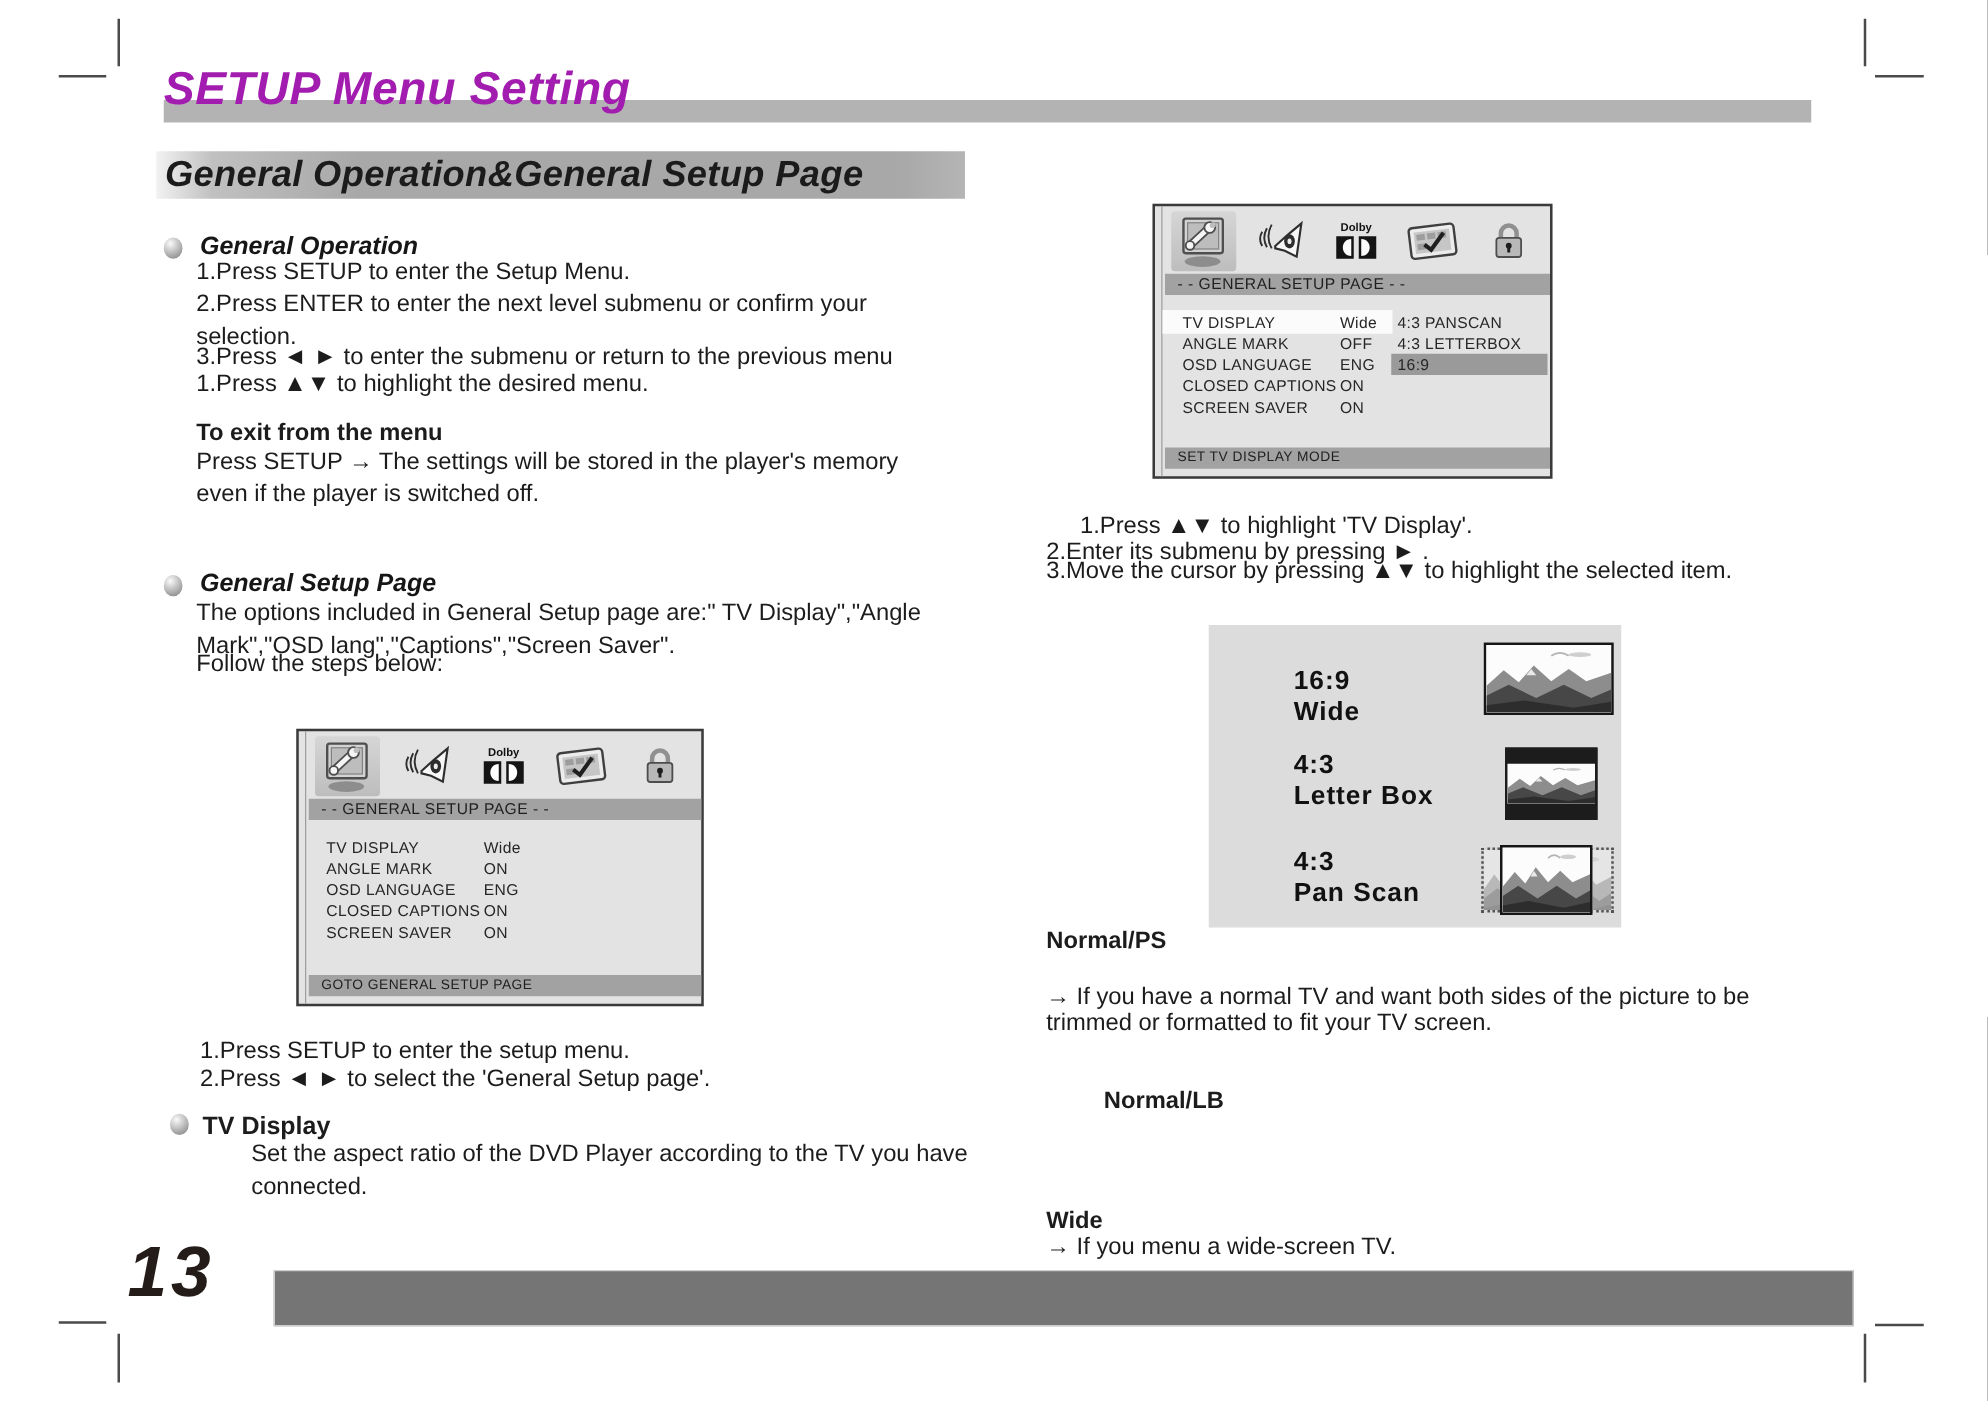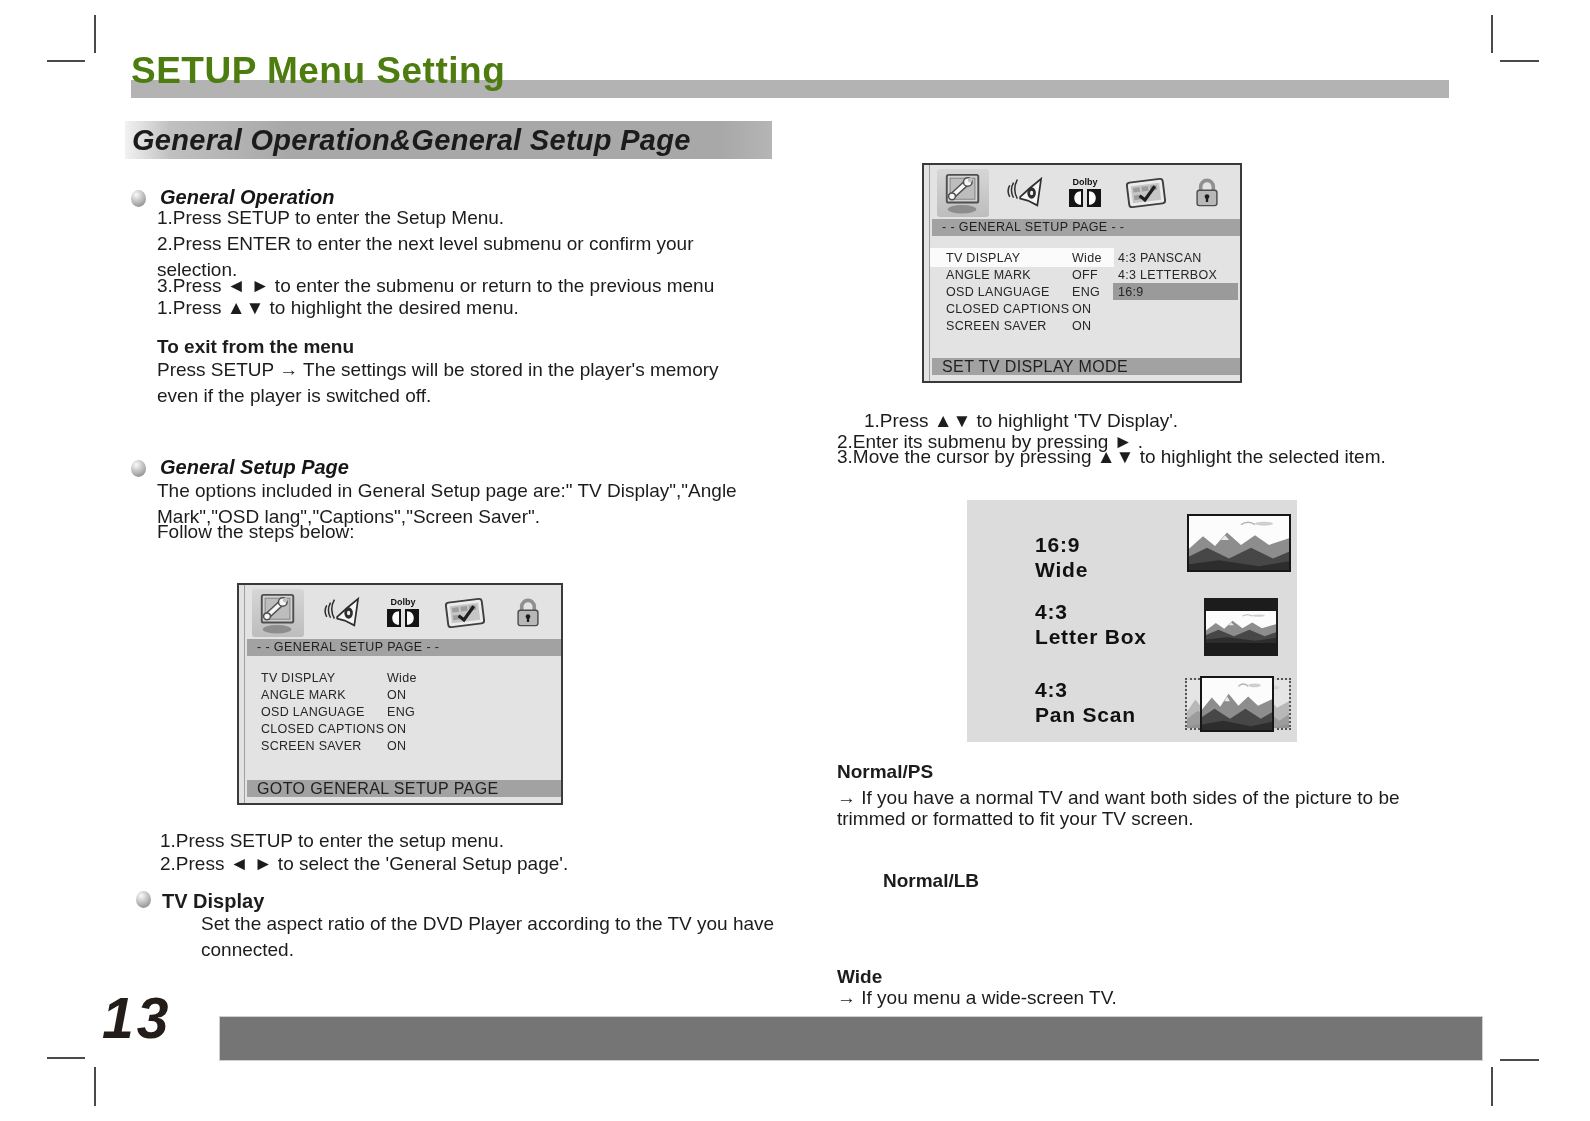--- a/index.html
+++ b/index.html
@@ -7,22 +7,22 @@
     position:relative;width:1590px;height:1121px;background:#ffffff;
     font-family:"Liberation Sans","DejaVu Sans",sans-serif;color:#161616;
     overflow:hidden;margin:0 auto;
   }
   .abs{position:absolute;}
   .preline{white-space:pre-line;}
   
   .mark{position:absolute;background:#4a4a4a;}
   
   .h1-bar{position:absolute;left:131px;top:80px;width:1318px;height:18px;background:#b3b3b3;}
-  .h1{position:absolute;left:131px;top:50px;font-size:37px;font-weight:bold;
-      color:#4d7c0f;letter-spacing:.5px;}
+  .h1{position:absolute;left:131px;top:50px;font-size:37px;font-weight:bold;font-style:italic;
+      color:#a21caf;letter-spacing:.5px;}
   .h2{position:absolute;left:125px;top:121px;width:640px;height:38px;line-height:38px;
       background:linear-gradient(90deg,#f2f2f2 0%,#c0c0c0 7%,#a8a8a8 25%,#a8a8a8 92%,#b5b5b5 100%);
       font-size:29px;font-weight:bold;font-style:italic;color:#1b1b1b;padding-left:7px;letter-spacing:.3px;}
   
   .bullet{position:absolute;width:15px;height:17px;border-radius:50%;
       background:radial-gradient(circle at 35% 28%,#fafafa 0%,#c6c6c6 40%,#7a7a7a 100%);}
   
   .t{font-size:19px;line-height:26px;color:#1c1c1c;}
   .bold{font-weight:bold;}
   .bi{font-weight:bold;font-style:italic;font-size:20px;}
@@ -37,21 +37,21 @@
   .menu-header{position:absolute;left:8px;right:0;top:54px;height:17px;background:#a2a2a2;
       font-size:12.5px;line-height:17px;color:#1f1f1f;padding-left:10px;letter-spacing:.4px;}
   .mrow{position:absolute;left:8px;right:2px;height:17px;display:flex;align-items:center;
       font-size:12.5px;color:#262626;letter-spacing:.3px;}
   .mi-label{margin-left:14px;width:126px;position:relative;z-index:1;}
   .mi-value{width:46px;position:relative;z-index:1;}
   .mi-sub{flex:1;position:relative;z-index:1;}
   .hl-row::before{content:"";position:absolute;left:-2px;top:-1px;width:184px;height:19px;background:#fbfbfb;}
   .sub-hl{background:#9a9a9a;align-self:stretch;display:flex;align-items:center;margin-left:-5px;padding-left:5px;}
   .menu-footer{position:absolute;left:8px;right:0;bottom:6px;height:17px;background:#a2a2a2;
-      font-size:16px;line-height:17px;color:#1f1f1f;padding-left:10px;letter-spacing:.4px;}
+      font-size:11px;line-height:17px;color:#1f1f1f;padding-left:10px;letter-spacing:.4px;}
   
   .aspect-panel{position:absolute;left:967px;top:500px;width:330px;height:242px;background:#dcdcdc;}
   .ar-ratio,.ar-name{position:absolute;left:68px;font-size:21px;font-weight:bold;color:#111;letter-spacing:.8px;}
   .pic{position:absolute;background:#fff;border:2px solid #161616;overflow:hidden;}
   .lb-wrap{position:absolute;background:#1c1c1c;border:2px solid #1c1c1c;}
   .lb-inner{position:absolute;left:0;right:0;background:#fff;overflow:hidden;}
   .flap{position:absolute;width:17px;border:2px dotted #555;background:#d6d6d6;overflow:hidden;}
   
   .pageno{position:absolute;left:102px;top:985px;font-size:57px;font-weight:bold;font-style:italic;
       color:#241c18;letter-spacing:3px;}
@@ -302,21 +302,21 @@
           <use href="#scene"></use>
         </svg>
     </div>
     <div class="pic" style="right:23px;top:176px;width:70px;height:52px;">
       <svg width="70" height="52">
           <use href="#scene"></use>
         </svg>
     </div>
   </div>
 
-  <div class="abs t bold" style="left:837px;top:759px;">Normal/PS</div>
+  <div class="abs t bold" style="left:837px;top:740px;">Normal/PS</div>
   <div class="abs t preline" style="left:837px;top:787px;width:625px;line-height:21px;">→ If  you have a normal  TV  and  want  both sides of the picture to be
 trimmed  or formatted to fit your TV screen.</div>
 
   <div class="abs t bold" style="left:883px;top:848px;margin-top:20px;">Normal/LB</div>
 
   <div class="abs t bold" style="left:837px;top:964px;">Wide</div>
   <div class="abs t preline" style="left:837px;top:987px;width:625px;line-height:21px;">→ If you menu a wide-screen TV.</div>
 
   <div class="pageno">13</div>
   <div class="foot-bar"></div>

